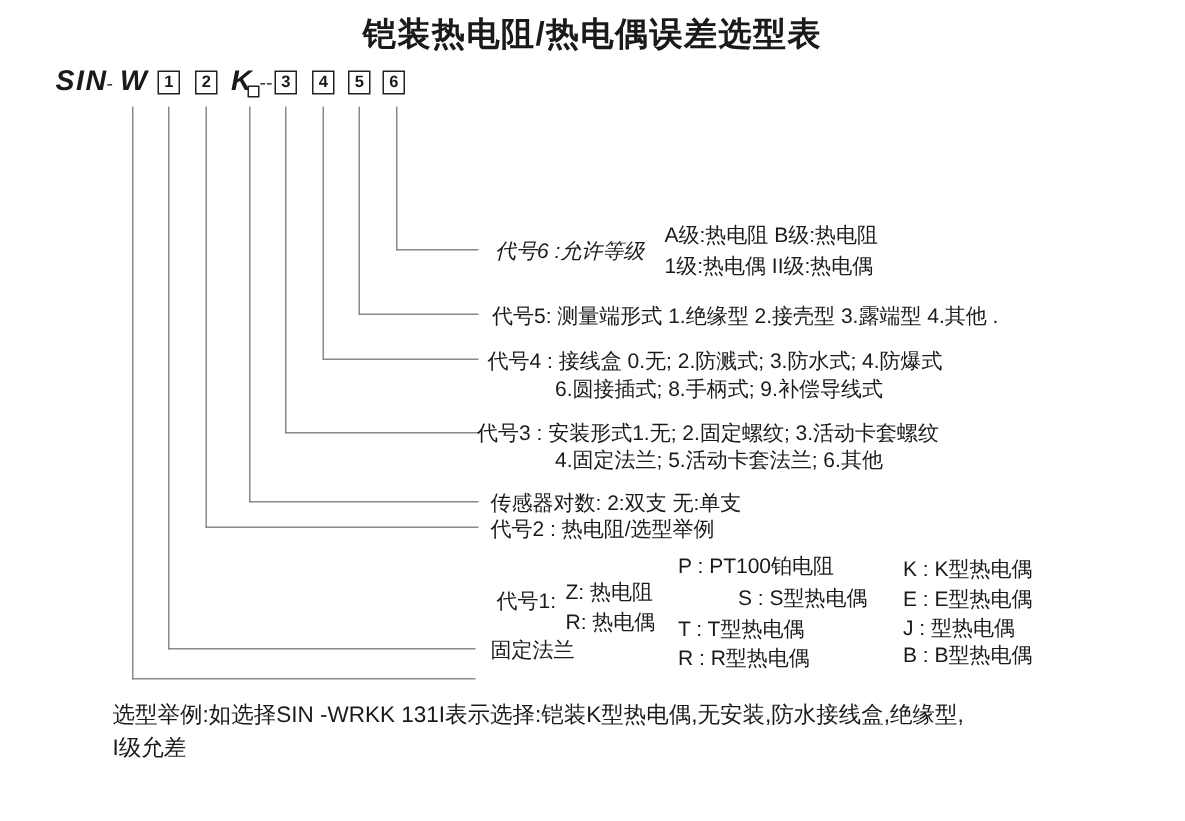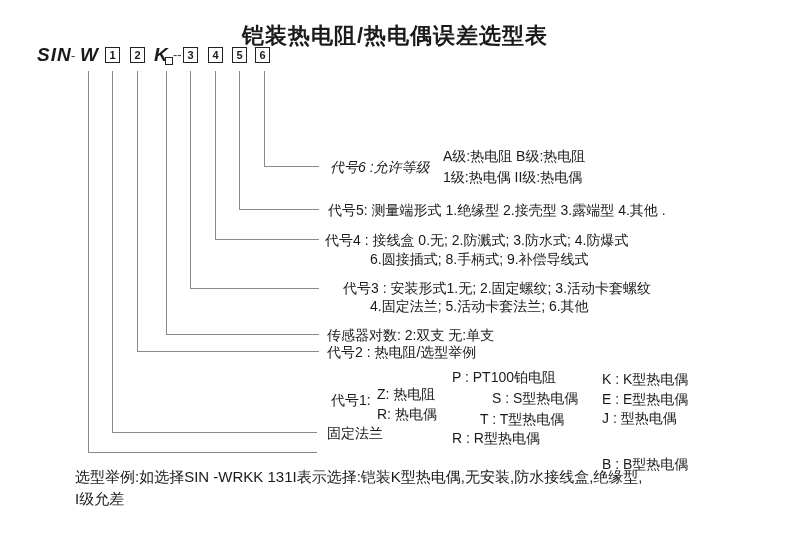--- a/index.html
+++ b/index.html
@@ -3,21 +3,21 @@
 <meta charset="utf-8">
 <style>
   html,body{margin:0;padding:0;}
   body{
     width:790px;height:547px;position:relative;background:#ffffff;
     font-family:"Liberation Sans","DejaVu Sans",sans-serif;
     color:#1a1a1a;overflow:hidden;
   }
   .abs{position:absolute;white-space:nowrap;}
   
-  .title{left:0;right:0;top:8px;text-align:center;font-size:22px;font-weight:bold;letter-spacing:1px;margin-top:13px;}
+  .title{left:0;right:0;top:8px;text-align:center;font-size:22px;font-weight:bold;letter-spacing:1px;}
   
   .code-letter{font-size:19px;font-weight:bold;letter-spacing:1px;top:44px;font-style:italic;}
   .code-dash{font-size:13px;color:#333;top:48px;}
   .digit-box{
     top:47px;width:13px;height:14px;border:1.5px solid #222;
     font-size:11px;font-weight:bold;text-align:center;line-height:14px;
   }
   .small-box{top:57px;width:6px;height:6px;border:1px solid #222;}
   
   .branch-line{
@@ -62,42 +62,42 @@
 
   <div class="abs lbl" style="left:330px;top:158px;font-style:italic;">代号6 :允许等级</div>
   <div class="abs lbl" style="left:443px;top:147px;">A级:热电阻  B级:热电阻</div>
   <div class="abs lbl" style="left:443px;top:168px;">1级:热电偶  II级:热电偶</div>
 
   <div class="abs lbl" style="left:328px;top:201px;">代号5: 测量端形式 1.绝缘型 2.接壳型 3.露端型 4.其他 .</div>
 
   <div class="abs lbl" style="left:325px;top:231px;">代号4 : 接线盒 0.无; 2.防溅式; 3.防水式; 4.防爆式</div>
   <div class="abs lbl" style="left:370px;top:250px;">6.圆接插式; 8.手柄式; 9.补偿导线式</div>
 
-  <div class="abs lbl" style="left:343px;top:279px;text-align:center;">代号3 : 安装形式1.无; 2.固定螺纹; 3.活动卡套螺纹</div>
+  <div class="abs lbl" style="left:318px;top:279px;text-align:center;">代号3 : 安装形式1.无; 2.固定螺纹; 3.活动卡套螺纹</div>
   <div class="abs lbl" style="left:370px;top:297px;">4.固定法兰; 5.活动卡套法兰; 6.其他</div>
 
   <div class="abs lbl" style="left:327px;top:326px;">传感器对数: 2:双支 无:单支</div>
 
   <div class="abs lbl" style="left:327px;top:343px;">代号2 : 热电阻/选型举例</div>
 
   <div class="abs lbl" style="left:331px;top:391px;">代号1:</div>
   <div class="abs lbl" style="left:377px;top:385px;">Z: 热电阻</div>
   <div class="abs lbl" style="left:377px;top:405px;">R: 热电偶</div>
 
   <div class="abs lbl" style="left:327px;top:424px;">固定法兰</div>
 </div>
 
 <div>
   <div class="abs lbl" style="left:452px;top:368px;">P : PT100铂电阻</div>
   <div class="abs lbl" style="left:452px;top:389px;margin-left:40px;">S : S型热电偶</div>
-  <div class="abs lbl" style="left:452px;top:410px;margin-left:28px;">T : T型热电偶</div>
+  <div class="abs lbl" style="left:452px;top:410px;">T : T型热电偶</div>
   <div class="abs lbl" style="left:452px;top:429px;">R : R型热电偶</div>
 
   <div class="abs lbl" style="left:602px;top:370px;text-align:center;">K : K型热电偶</div>
   <div class="abs lbl" style="left:602px;top:390px;">E : E型热电偶</div>
   <div class="abs lbl" style="left:602px;top:409px;">J : 型热电偶</div>
-  <div class="abs lbl" style="left:602px;top:427px;margin-top:28px;">B : B型热电偶</div>
+  <div class="abs lbl" style="left:602px;top:427px;">B : B型热电偶</div>
 </div>
 
 <div>
   <div class="abs example" style="left:75px;top:466px;">选型举例:如选择SIN -WRKK 131I表示选择:铠装K型热电偶,无安装,防水接线盒,绝缘型,</div>
   <div class="abs example" style="left:75px;top:488px;">I级允差</div>
 </div>
 
 </body></html>

